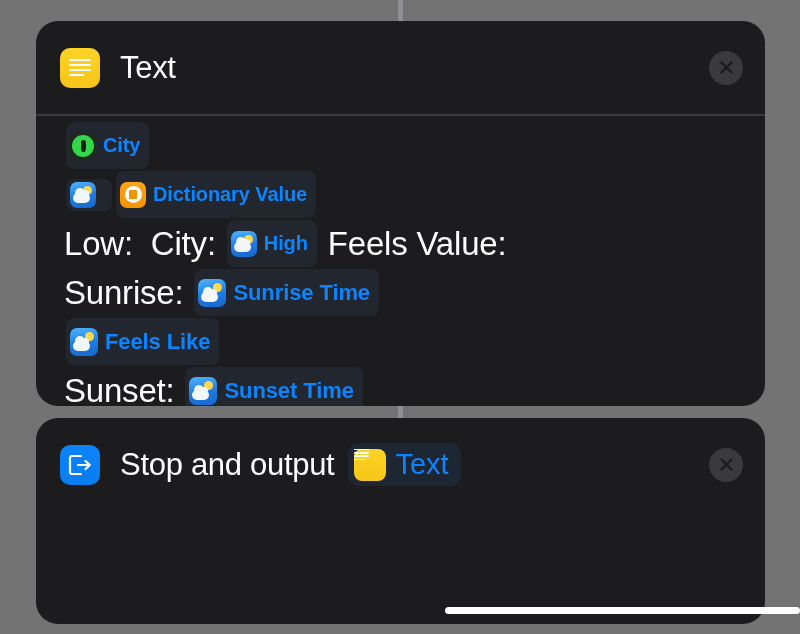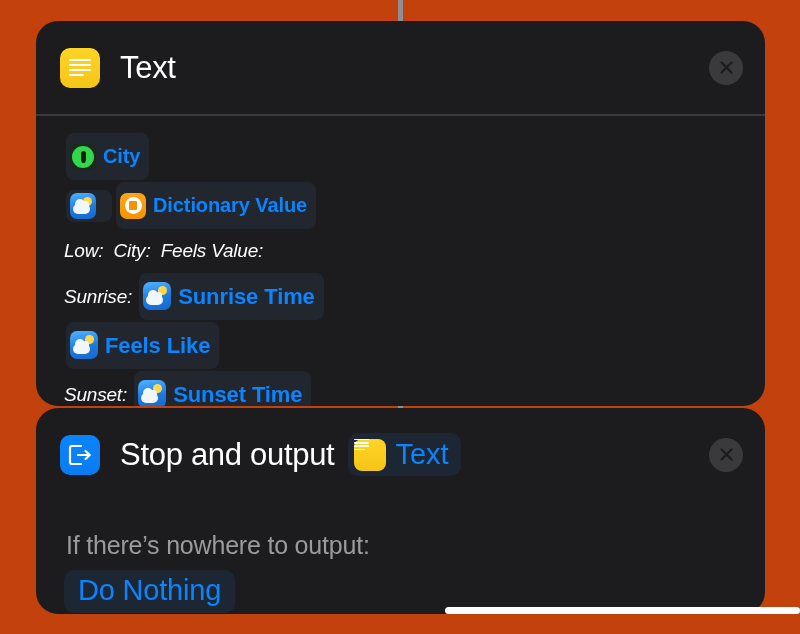--- a/index.html
+++ b/index.html
@@ -2,21 +2,21 @@
 <html><head>
 <meta charset="utf-8">
 <style>
   * { box-sizing: border-box; margin: 0; padding: 0; }
   html, body {
     width: 800px; height: 634px;
     background: #000;
     font-family: "Liberation Sans", sans-serif;
     overflow: hidden;
   }
-  .screen { position: relative; width: 800px; height: 634px; background:#c2410c; }
+  .screen { position: relative; width: 800px; height: 634px; background:#737373; }
 
   
   .connector {
     position: absolute;
     width: 5px;
     background: #8e8e93;
     left: 398px;
     z-index: 0;
   }
   #connector-top { top: 0; height: 22px; }
@@ -25,21 +25,21 @@
   
   .card {
     position: absolute;
     left: 36px; width: 729px;
     background: #1c1c1e;
     border-radius: 22px;
     z-index: 1;
     overflow: hidden;
   }
   #card-text { top: 21px; height: 385px; }
-  #card-stop { top: 408px; height: 206px; border-radius: 22px 22px 22px 22px; }
+  #card-stop { top: 418px; height: 206px; border-radius: 22px 22px 22px 22px; }
 
   
   .card-header {
     display: flex; align-items: center;
     height: 93px;
     padding: 0 22px 0 24px;
     position: relative;
   }
   .header-divider {
     height: 2px; background: #3a3a3c; width: 100%;
@@ -74,33 +74,32 @@
     position: absolute; right: 22px; top: 50%;
     transform: translateY(-50%);
     width: 34px; height: 34px; border-radius: 50%;
     background: #3a3a3c;
     display: flex; align-items: center; justify-content: center;
     border: none; cursor: pointer;
   }
   .close-btn svg { display:block; }
 
   
-  .card-body { padding: 16px 22px 0 28px; }
+  .card-body { padding: 5px 22px 0 28px; }
 
   .text-flow {
     font-size: 0;
     line-height: 41px;
   }
   .text-flow .plain {
-    font-size: 19px;
+    font-size: 33px;
     color: #fff;
     letter-spacing: -0.2px;
     vertical-align: middle;
     white-space: pre;
-    font-style: italic;
   }
 
   
   .token {
     display: inline-flex;
     align-items: center;
     background: #22262e;
     border-radius: 8px;
     padding: 3px 9px 3px 4px;
     vertical-align: middle;
@@ -268,20 +267,27 @@
                   <span class="book"></span>
                 </span>
               </span>
             <span class="tk-label">Dictionary Value</span>
           </span>
         </div>
 
         <div>
           <span class="plain">Low: </span>
           <span class="plain"> City: </span>
+          <span class="token">
+            <span class="tk-icon ic-weather">
+                <span class="sun"></span>
+                <span class="cloud"></span>
+              </span>
+            <span class="tk-label">High</span>
+          </span>
           <span class="plain"> Feels Value:</span>
         </div>
 
         <div>
           <span class="plain">Sunrise: </span>
           <span class="token big">
             <span class="tk-icon ic-weather">
                 <span class="sun"></span>
                 <span class="cloud"></span>
               </span>
@@ -335,21 +341,17 @@
         </span>
         <span class="tk-label">Text</span>
       </span>
       <button class="close-btn">
         <svg width="17" height="17" viewBox="0 0 17 17" aria-hidden="true">
           <path d="M3.5 3.5 L13.5 13.5 M13.5 3.5 L3.5 13.5" stroke="#1c1c1e" stroke-width="2.4" stroke-linecap="round"></path>
         </svg>
       </button>
     </div>
 
-    <div class="card-body">
-      <div class="sub-label">If there’s nowhere to output:</div>
-      <span class="choice-pill">Do Nothing</span>
-    </div>
   </div>
 
   <div id="home-indicator"></div>
 
 </div>
 
 </body></html>

